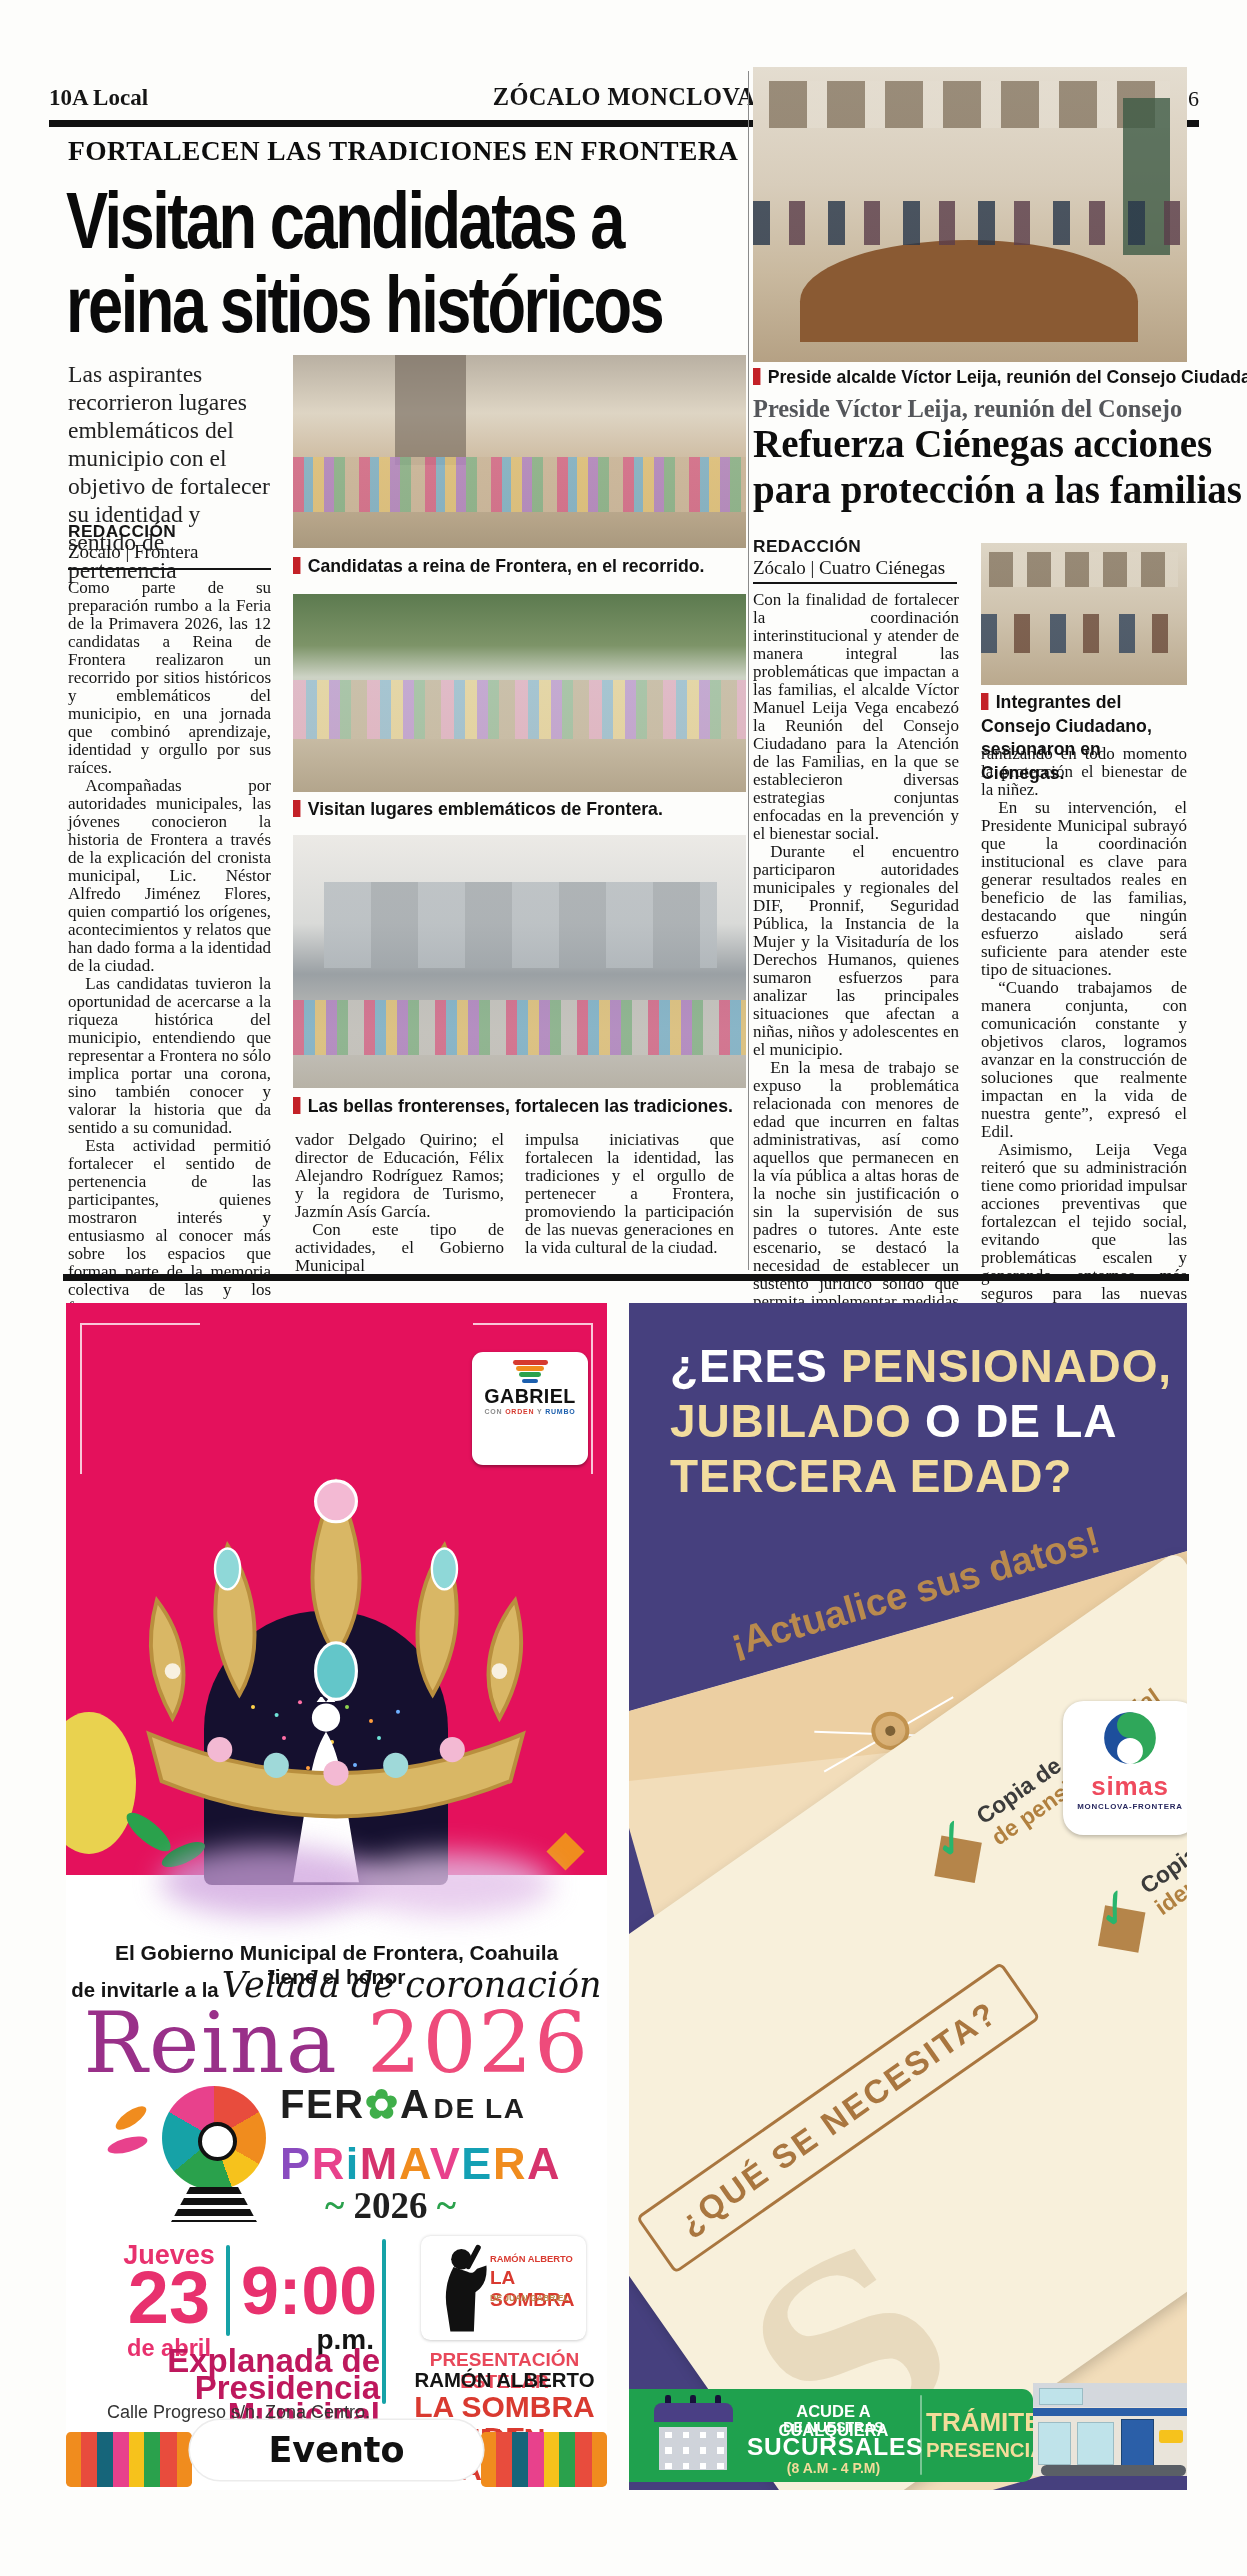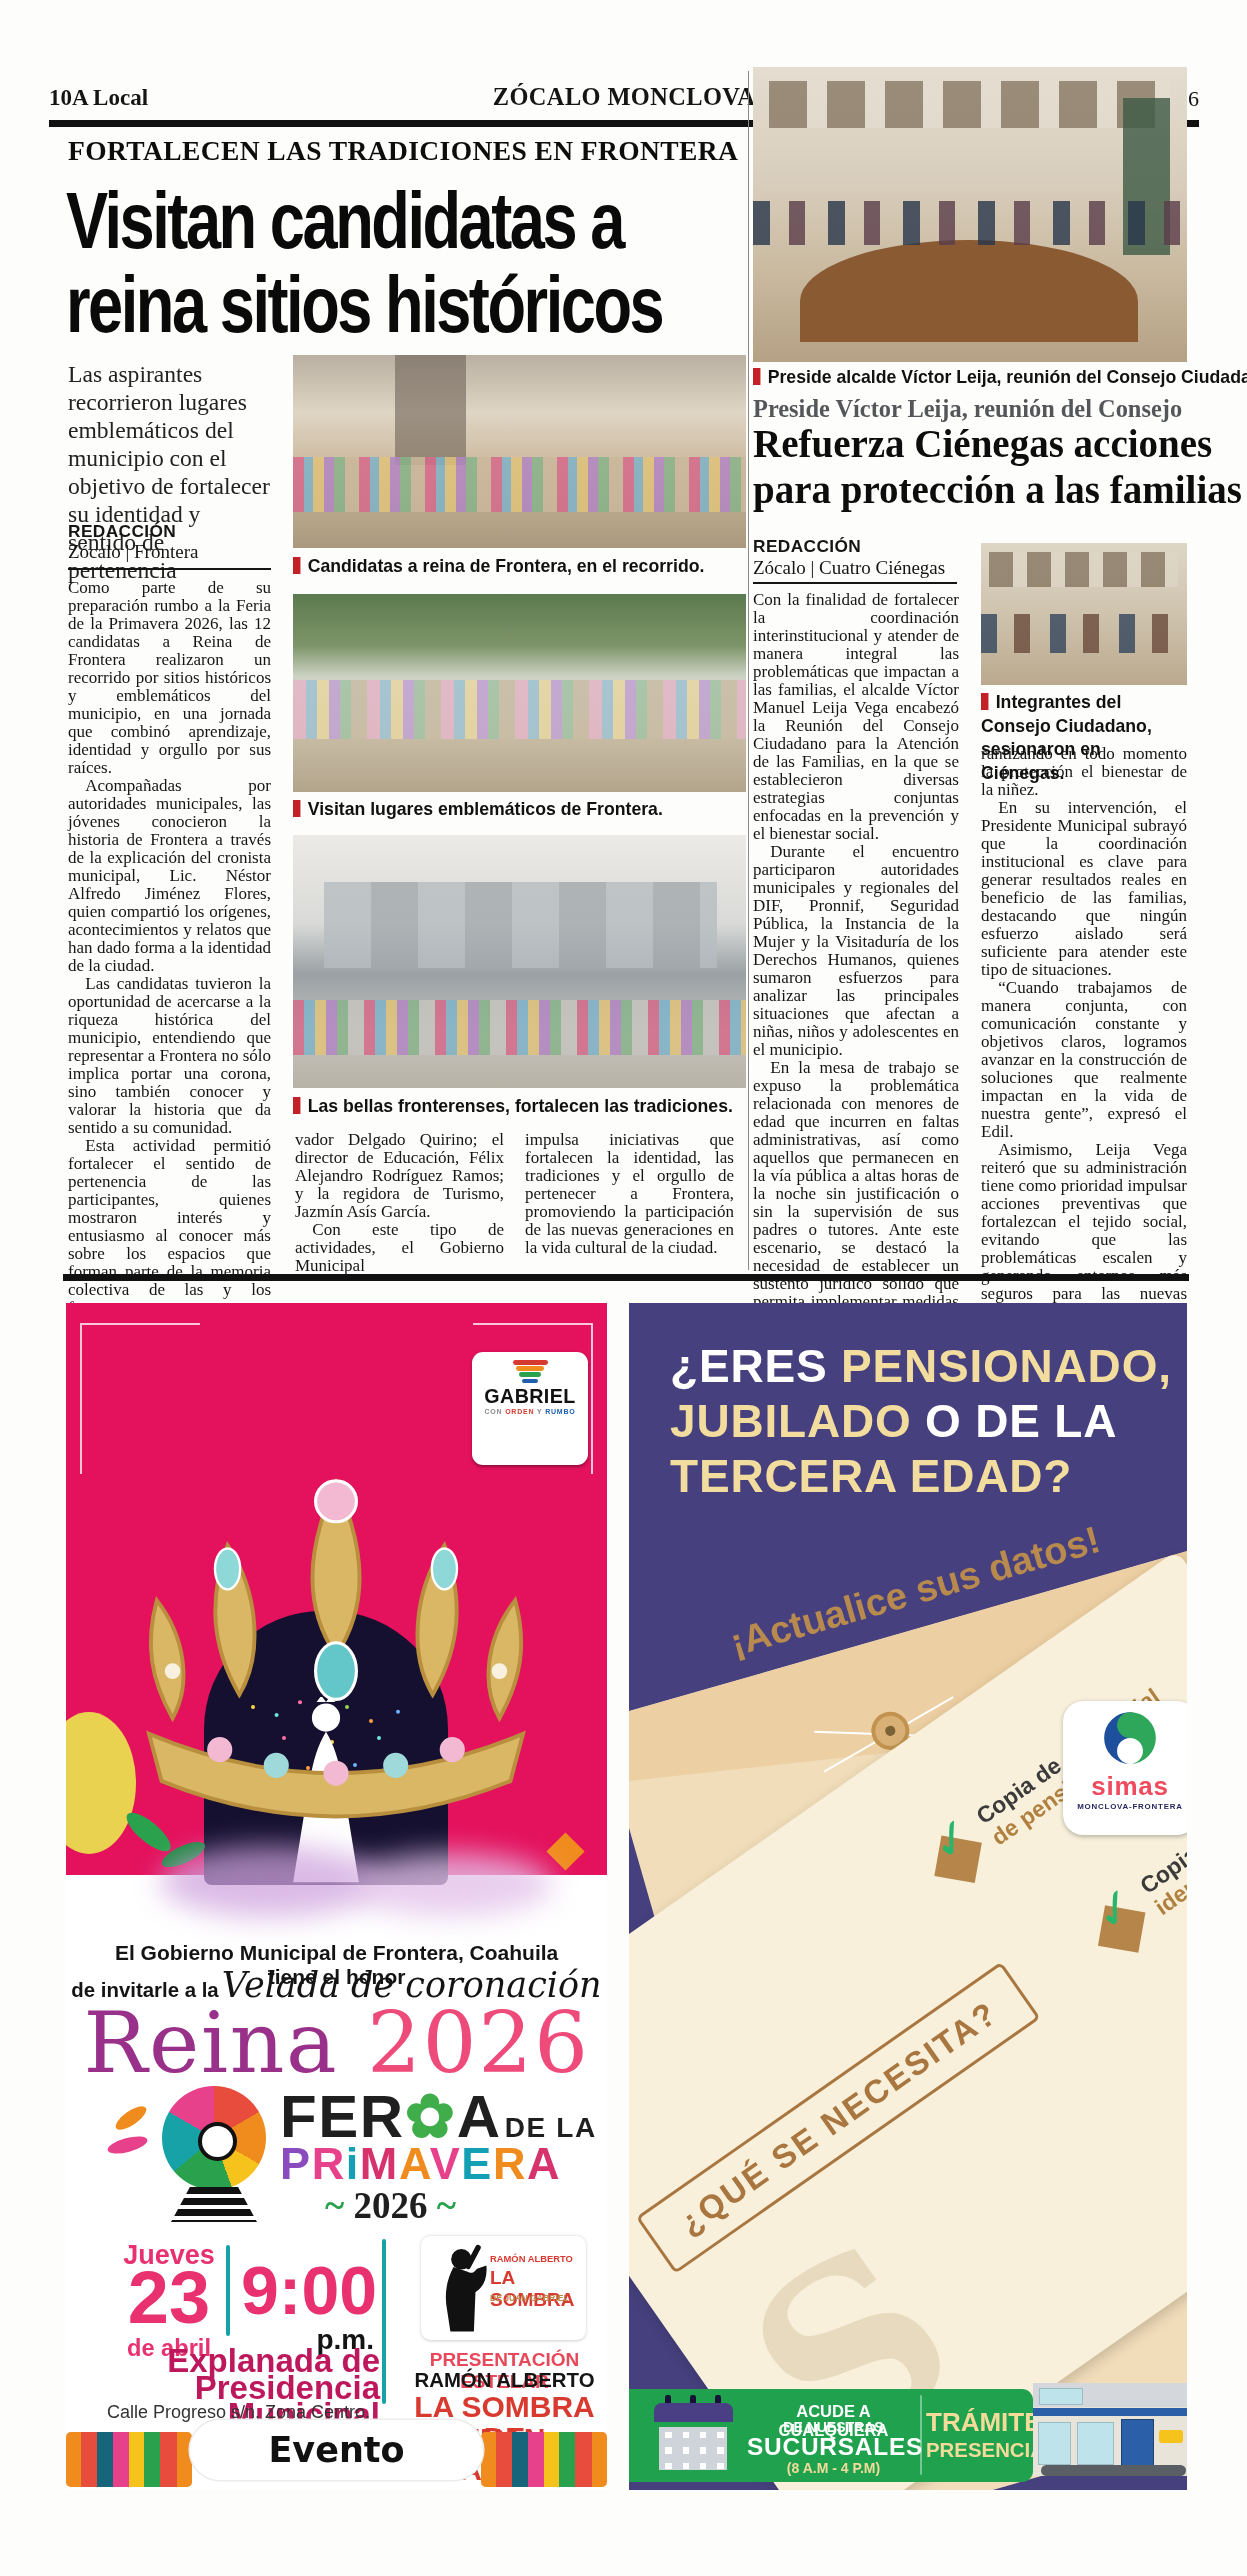--- a/index.html
+++ b/index.html
@@ -38,21 +38,21 @@
   .adL-pink{position:absolute;left:0;top:0;width:100%;height:572px;background:#e4115c;}
   .cornerTL{border-left:2.4px solid rgba(255,255,255,.85);border-top:2.4px solid rgba(255,255,255,.85);}
   .cornerTR{border-right:2.4px solid rgba(255,255,255,.85);border-top:2.4px solid rgba(255,255,255,.85);}
   .fr-badge{background:#fff;border-radius:11px;text-align:center;box-shadow:0 1.6px 3.1px rgba(0,0,0,.35);}
   .fr-badge .fword{font-family:"Liberation Sans",sans-serif;font-weight:800;font-size:19.7px;letter-spacing:0.4px;color:#111;}
   .fr-badge .ftag{font-family:"Liberation Sans",sans-serif;font-weight:bold;font-size:7px;letter-spacing:0.8px;}
   .flogo-bar{display:block;height:4.7px;border-radius:2.4px;margin:1.6px auto;}
   .honor{font-family:"Liberation Sans",sans-serif;font-weight:800;font-size:21px;color:#141414;text-align:center;}
   .script{font-family:"DejaVu Serif",serif;font-style:italic;font-size:35px;color:#141414;}
   .reina{font-family:"DejaVu Serif",serif;font-size:85px;letter-spacing:1.6px;text-align:center;}
-  .feria-big{font-family:"Liberation Sans",sans-serif;font-weight:800;font-size:60px;letter-spacing:1.6px;}
+  .feria-big{font-family:"Liberation Sans",sans-serif;font-weight:800;font-size:40px;letter-spacing:1.6px;}
   .feria-dela{font-family:"Liberation Sans",sans-serif;font-weight:800;font-size:28px;letter-spacing:1.6px;color:#1f1f1f;}
   .feria-prima{font-family:"Liberation Sans",sans-serif;font-weight:800;font-size:45px;letter-spacing:1.6px;}
   .feria-year{font-family:Liberation Serif, serif;font-weight:800;font-size:37px;}
   .pinwheel{width:104px;height:104px;border-radius:50%;
      background:conic-gradient(#e84c3d 0 60deg,#f08c1e 60deg 120deg,#f6c21c 120deg 160deg,#2aa14c 160deg 230deg,#16a2a7 230deg 300deg,#e8418c 300deg 360deg);}
   .pinwheel::after{content:"";position:absolute;left:36px;top:36px;width:31px;height:31px;border-radius:50%;background:#fff;border:4.7px solid #111;}
   .rail{clip-path:polygon(22% 0,78% 0,100% 100%,0 100%);
      background:repeating-linear-gradient(180deg,#111 0 7px,#fff 7px 11px);}
   .datePink{color:#e8316e;font-family:"Liberation Sans",sans-serif;font-weight:800;}
   .tealbar{background:#16a2a7;width:3.9px;border-radius:2.4px;}

